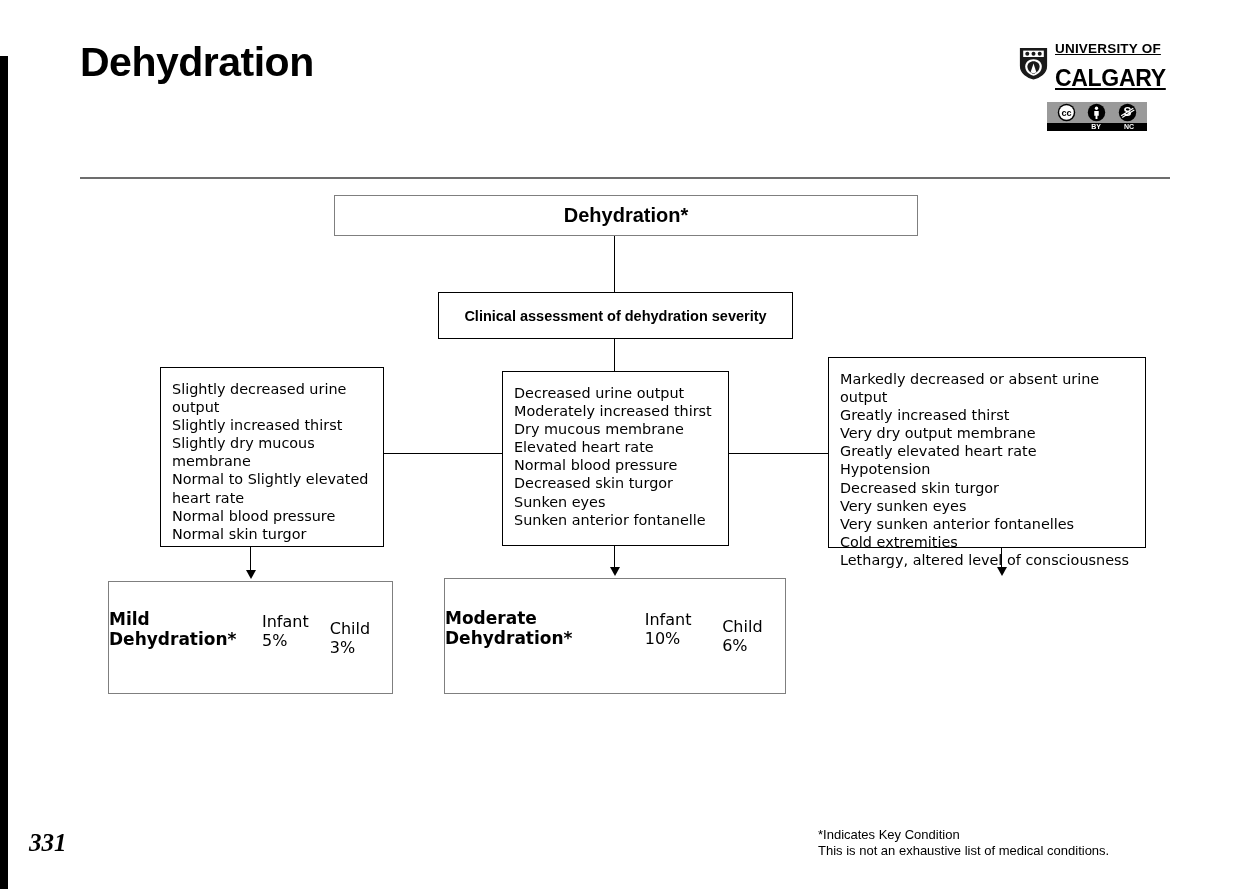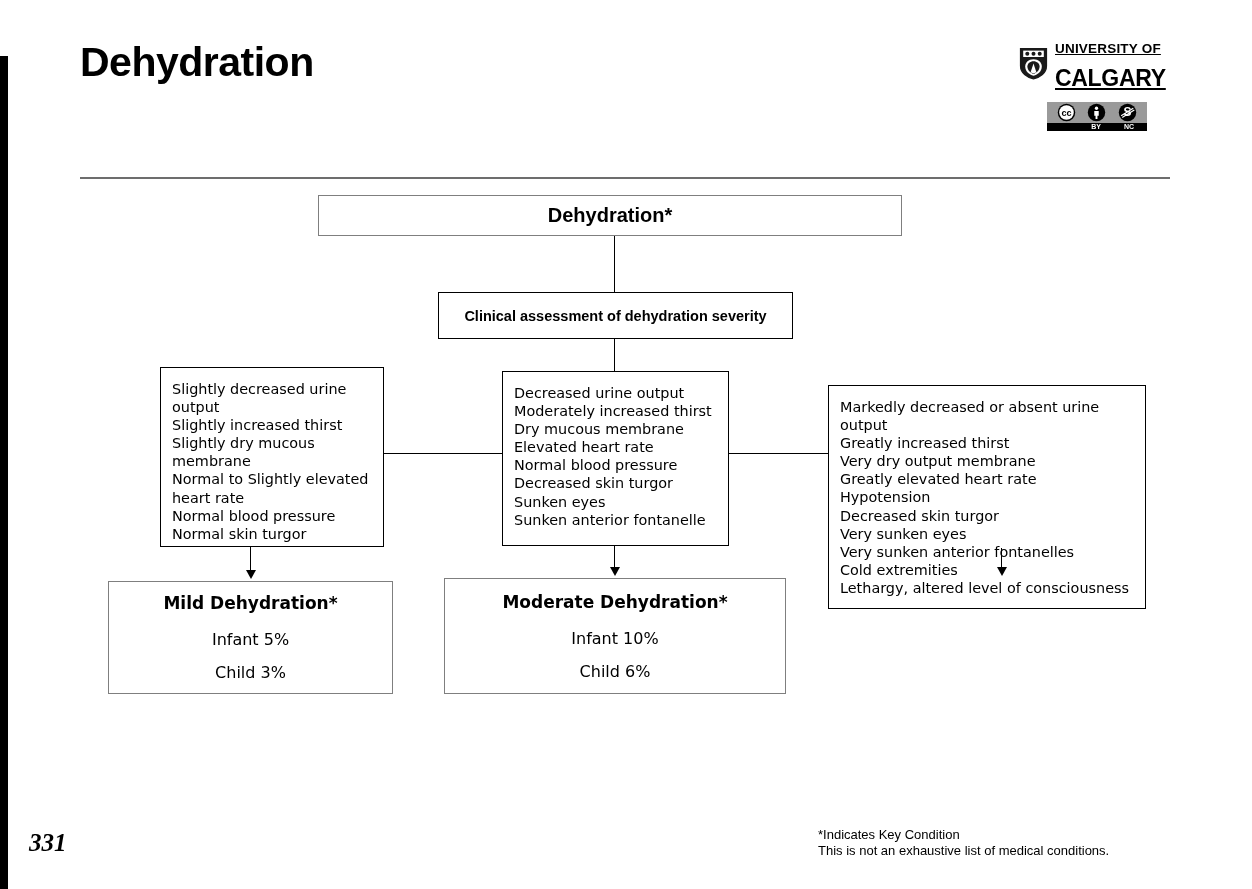--- a/index.html
+++ b/index.html
@@ -122,21 +122,21 @@
   
   .fc-box {
     position: absolute;
     box-sizing: border-box;
     background: #ffffff;
     border: 1px solid #7f7f7f;
   }
   .fc-box.dark { border: 1px solid #000000; }
 
   .box-top {
-    left: 318px;
+    left: 334px;
     top: 195px;
     width: 584px;
     height: 41px;
     display: flex;
     align-items: center;
     justify-content: center;
   }
   .box-top .txt {
     font-size: 20px;
     font-weight: bold;
@@ -167,30 +167,30 @@
     line-height: 18.1px;
     font-family: "DejaVu Sans", "Liberation Sans", sans-serif;
   }
   .sym-box ul {
     margin: 0;
     padding: 0;
     list-style: none;
   }
   .sym-mild     { left: 160px; top: 367px; width: 224px; height: 180px; }
   .sym-moderate { left: 502px; top: 371px; width: 227px; height: 175px; }
-  .sym-severe   { left: 828px; top: 357px; width: 318px; height: 224px; margin-top: 28px; }
+  .sym-severe   { left: 828px; top: 357px; width: 318px; height: 191px; }
 
   
   .res-box {
     position: absolute;
     box-sizing: border-box;
     background: #ffffff;
     border: 1px solid #7f7f7f;
     display: flex;
-    flex-direction: column;
+    flex-direction: row;
     align-items: center;
     justify-content: center;
     font-family: "DejaVu Sans", "Liberation Sans", sans-serif;
   }
   .res-box .res-title {
     font-size: 17px;
     font-weight: bold;
     margin-bottom: 17px;
   }
   .res-box .res-line {

